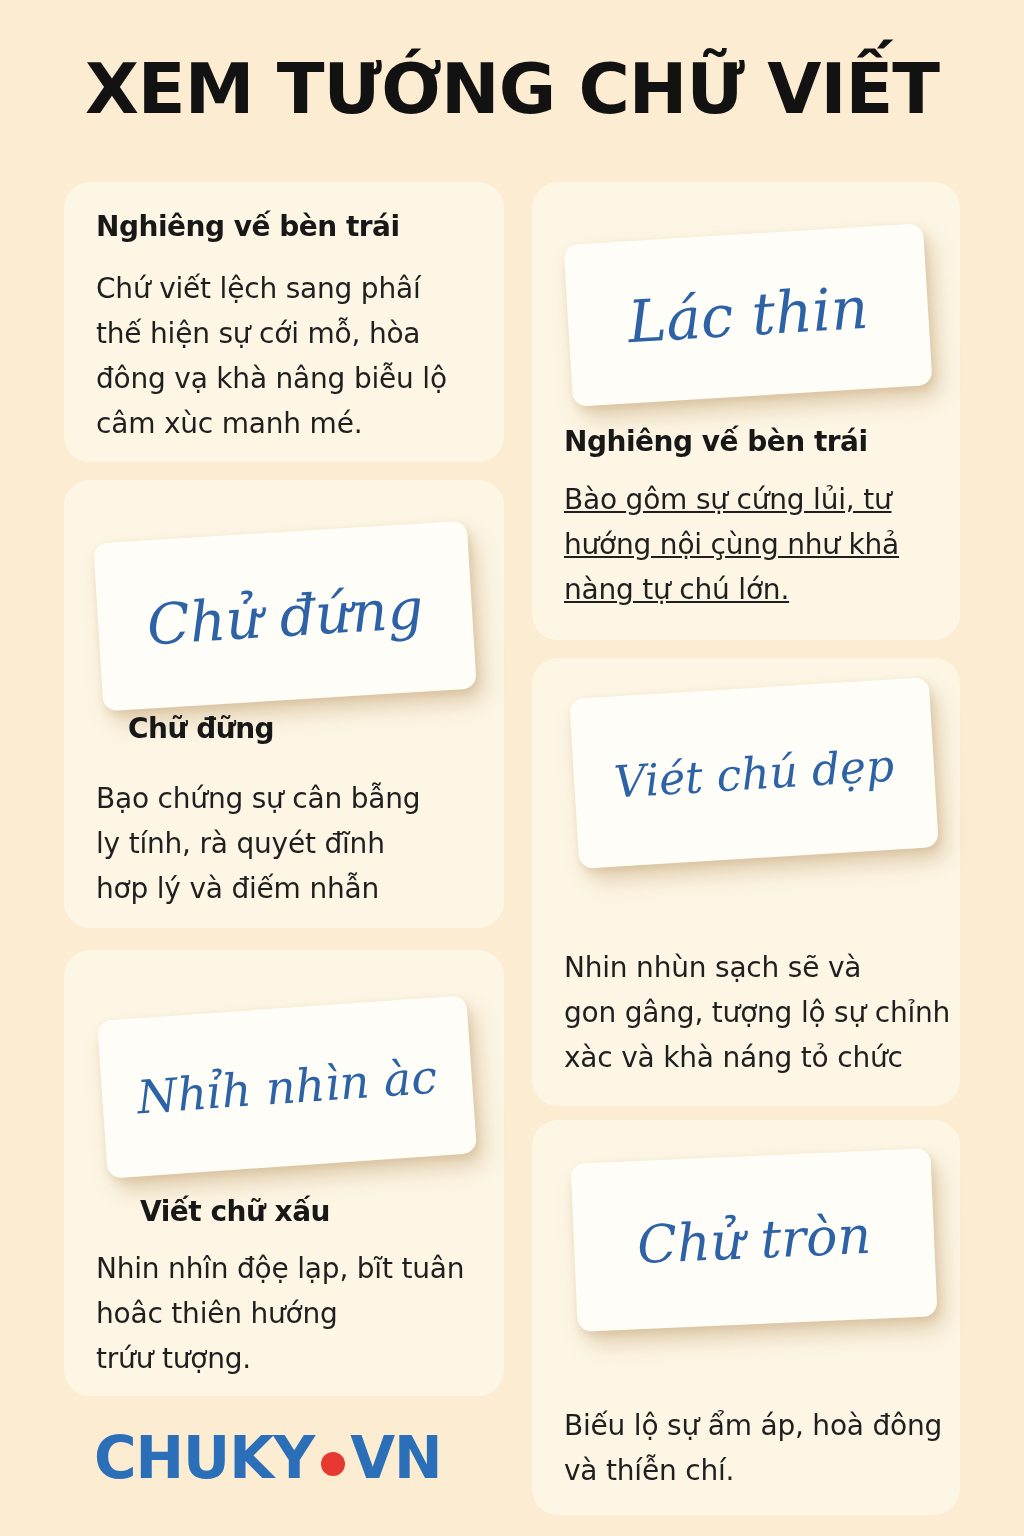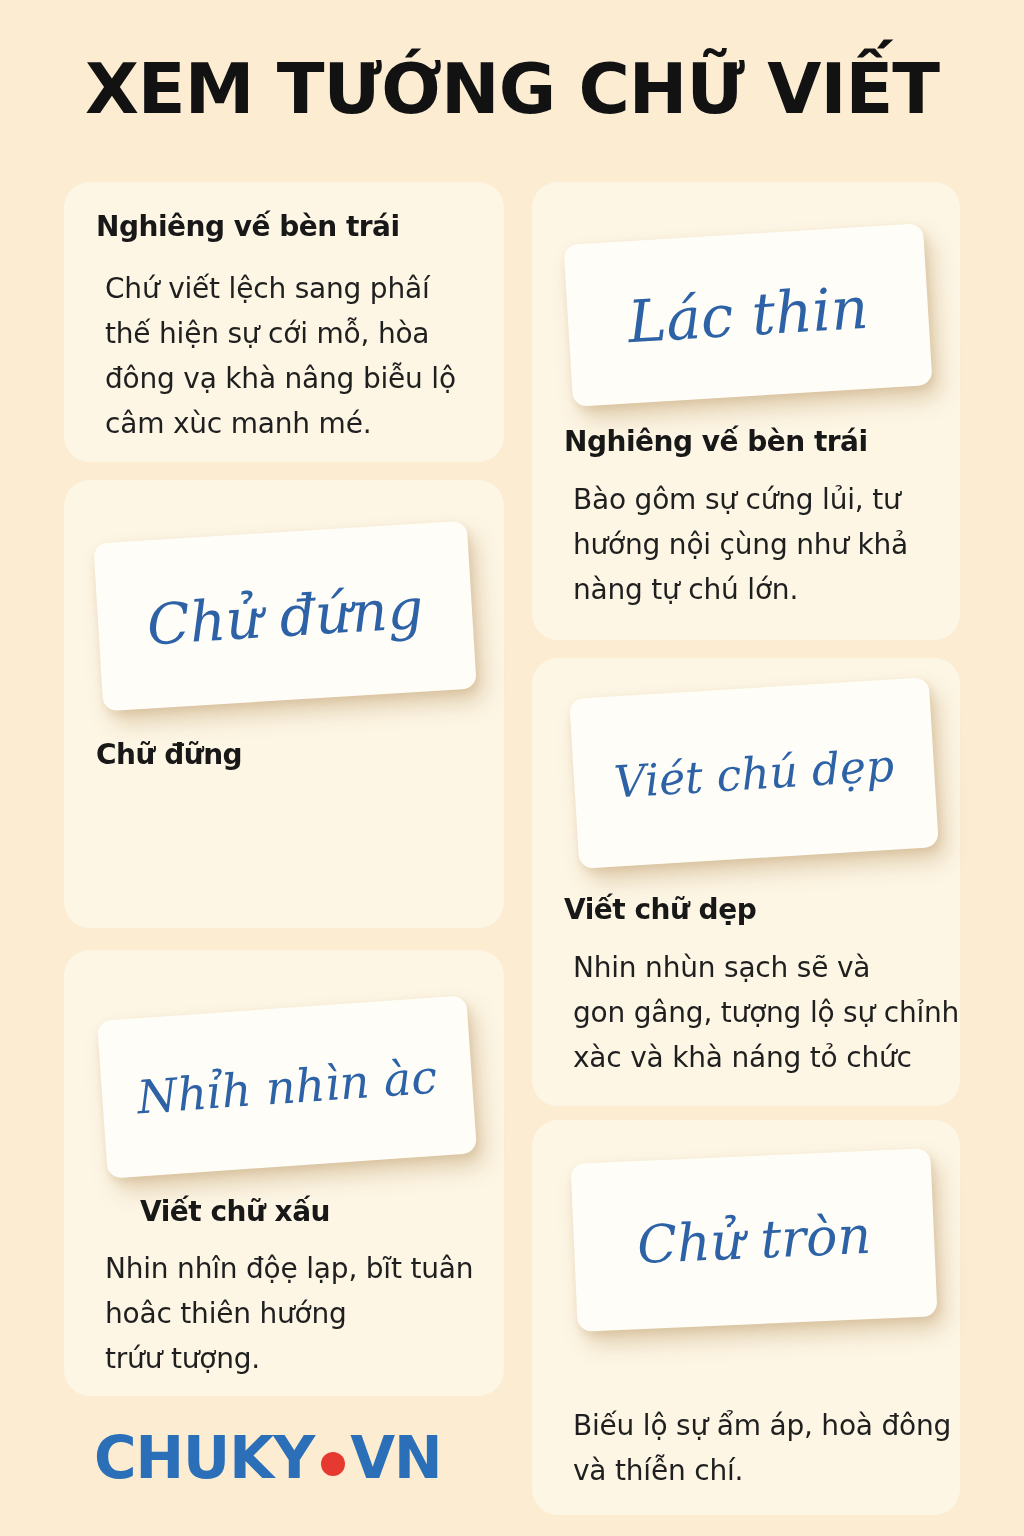--- a/index.html
+++ b/index.html
@@ -10,34 +10,34 @@
   .card{position:absolute;background:#FDF6E5;border-radius:26px;}
   .card.l1{left:64px;top:182px;width:440px;height:280px;}
   .card.l2{left:64px;top:480px;width:440px;height:448px;}
   .card.l3{left:64px;top:950px;width:440px;height:446px;}
   .card.r1{left:532px;top:182px;width:428px;height:458px;}
   .card.r2{left:532px;top:658px;width:428px;height:448px;}
   .card.r3{left:532px;top:1120px;width:428px;height:395px;}
   .heading{position:absolute;left:32px;font-size:28px;font-weight:bold;color:#181818;
            letter-spacing:-0.5px;white-space:nowrap;}
   .body{position:absolute;left:32px;font-size:28px;line-height:45px;color:#1f1f1f;
-        letter-spacing:-0.2px;white-space:pre;margin-left:9px;}
+        letter-spacing:-0.2px;white-space:pre;}
   .note{position:absolute;background:#FFFDF7;border-radius:14px;
         box-shadow:8px 14px 22px rgba(166,124,62,0.30), 2px 4px 8px rgba(166,124,62,0.18);
         display:flex;align-items:center;justify-content:center;}
   .hw{font-family:"DejaVu Serif","Liberation Serif",serif;font-style:italic;
       color:#2D63A6;white-space:nowrap;}
   
   .l1 .heading{top:28px;}   .l1 .body{top:84px;}
   .l2 .note{left:34px;top:52px;width:374px;height:168px;transform:rotate(-3.5deg);}
-  .l2 .hw{font-size:56px;}  .l2 .heading{top:258px;} .l2 .body{top:296px;}
+  .l2 .hw{font-size:56px;}  .l2 .heading{top:232px;margin-left:32px;} .l2 .body{top:296px;}
   .l3 .note{left:38px;top:58px;width:370px;height:158px;transform:rotate(-4deg);}
   .l3 .hw{font-size:46px;}  .l3 .heading{top:245px;margin-left:44px;} .l3 .body{top:296px;}
   .r1 .note{left:36px;top:52px;width:360px;height:162px;transform:rotate(-3.5deg);}
-  .r1 .hw{font-size:58px;}  .r1 .heading{top:243px;} .r1 .body{top:295px;}
+  .r1 .hw{font-size:58px;}  .r1 .heading{top:243px;} .r1 .body{top:295px;text-decoration:underline;}
   .r2 .note{left:42px;top:30px;width:360px;height:170px;transform:rotate(-3.5deg);}
   .r2 .hw{font-size:44px;}  .r2 .heading{top:235px;} .r2 .body{top:287px;}
   .r3 .note{left:42px;top:36px;width:360px;height:168px;transform:rotate(-2.5deg);}
   .r3 .hw{font-size:52px;}  .r3 .heading{top:232px;} .r3 .body{top:283px;}
   .logo{position:absolute;left:94px;top:1424px;font-size:58px;font-weight:bold;
         color:#2B6FB8;letter-spacing:-1px;white-space:nowrap;}
   .logo-dot{display:inline-block;width:24px;height:24px;background:#E6392F;
             border-radius:50%;margin:0 5px 2px 7px;}
 </style>
 </head>
@@ -53,20 +53,23 @@
 thế hiện sự cới mỗ, hòa
 đông vạ khà nâng biễu lộ
 câm xùc manh mé.</div>
   </div>
 
   <div class="card l2">
     <div class="note">
       <span class="hw">Chử đứng</span>
     </div>
     <div class="heading">Chữ đững</div>
+    <div class="body">Bạo chứng sự cân bẫng
+ly tính, rà quyét đĩnh
+hơp lý và điếm nhẫn</div>
   </div>
 
   <div class="card l3">
     <div class="note">
       <span class="hw">Nhỉh nhìn àc</span>
     </div>
     <div class="heading">Viết chữ xấu</div>
     <div class="body">Nhin nhîn độẹ lạp, bĩt tuân
 hoâc thiên hướng
 trứư tượng.</div>
@@ -79,21 +82,20 @@
     <div class="heading">Nghiêng vế bèn trái</div>
     <div class="body">Bào gôm sự cứng lủi, tư
 hướng nội çùng như khả
 nàng tự chú lớn.</div>
   </div>
 
   <div class="card r2">
     <div class="note">
       <span class="hw">Viét chú dẹp</span>
     </div>
-    <div class="heading">Viết chữ dẹp</div>
     <div class="body">Nhin nhùn sạch sẽ và
 gon gâng, tượng lộ sự chỉnh
 xàc và khà náng tỏ chức</div>
   </div>
 
   <div class="card r3">
     <div class="note">
       <span class="hw">Chử tròn</span>
     </div>
     <div class="body">Biếu lộ sự ẩm áp, hoà đông

